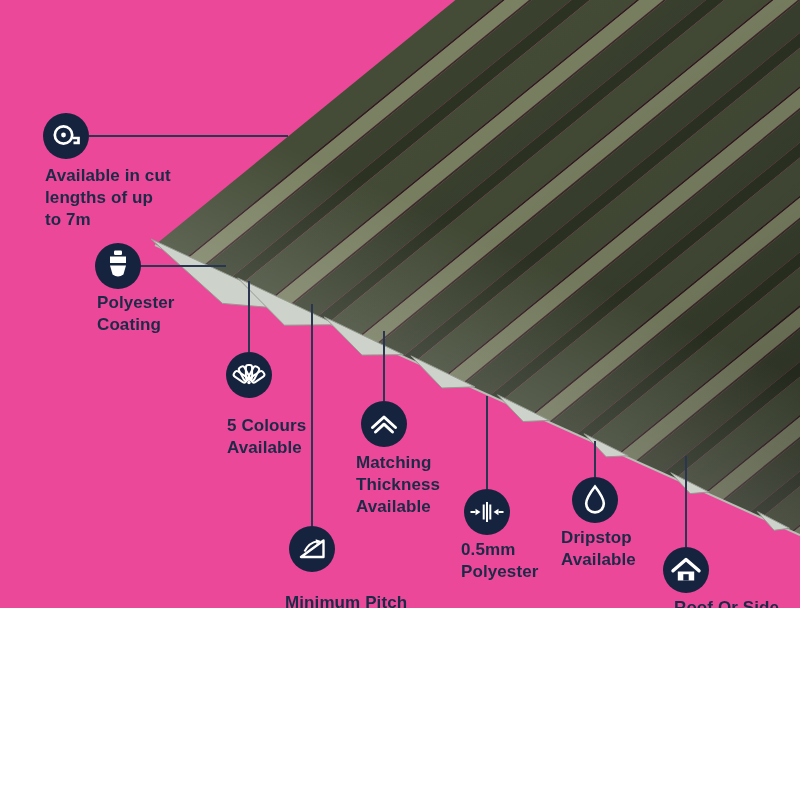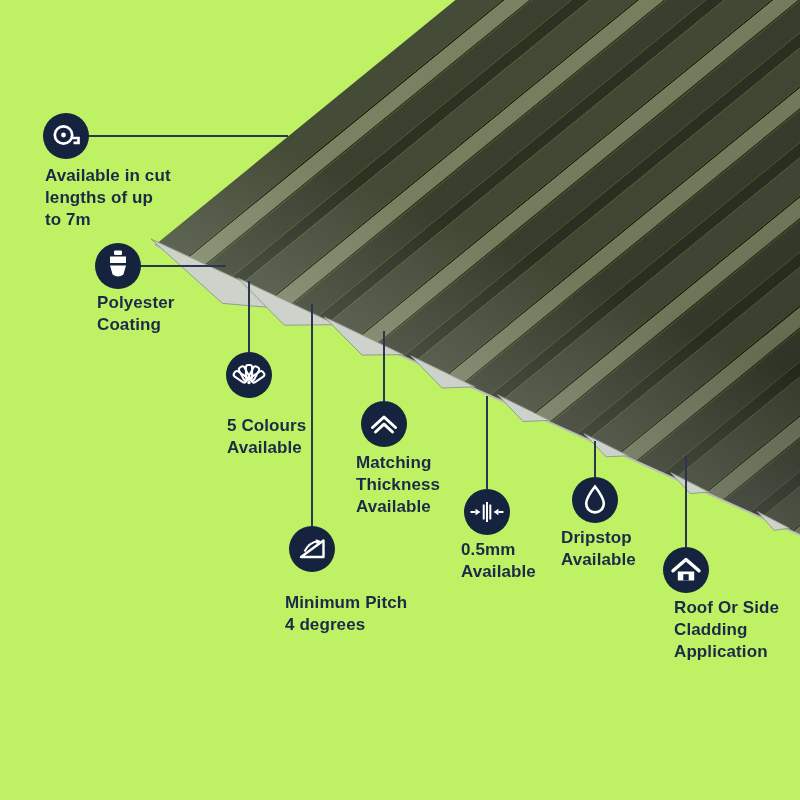--- a/index.html
+++ b/index.html
@@ -1,16 +1,16 @@
 <!DOCTYPE html>
 <html style="--navy: #16233e; --text: #1c2a47; --line: #2a3550; --edge: #b9bfb5;"><head>
 <meta charset="utf-8">
 <style>
   html,body{margin:0;padding:0;background:#fff}
-  .page{position:relative;width:800px;height:800px;overflow:hidden;background:#bef264;
+  .page{position:relative;width:800px;height:608px;overflow:hidden;background:#ec4899;
         font-family:"Liberation Sans",sans-serif}
   .layer{position:absolute;left:0;top:0}
   .connectors{color:var(--line,#2a3550)}
   .icon-circle{position:absolute;width:46px;height:46px}
   .icon-circle svg{display:block}
   .label{position:absolute;color:var(--text,#1c2a47);font-size:17px;font-weight:600;
          line-height:1.3;white-space:pre-line;letter-spacing:.1px}
   
   .f1 .icon-circle{left:43px;top:113px}   .f1 .label{left:45px;top:165px}
   .f2 .icon-circle{left:95px;top:243px}   .f2 .label{left:97px;top:292px}
@@ -199,21 +199,21 @@
             <path d="M23 13 V33"></path>
             <path d="M26.3 15.5 V30.5"></path>
           <path d="M6.5 23 H11.5"></path>
             <path d="M39.5 23 H34.5"></path>
         </g>
         <path d="M16.5 23 L11.5 19.8 V26.2 Z" fill="#fff"></path>
         <path d="M29.5 23 L34.5 19.8 V26.2 Z" fill="#fff"></path>
       </svg>
     </div>
     <div class="label">0.5mm
-Available</div>
+Polyester</div>
   </div>
 
   <div class="feature f7">
     <div class="icon-circle">
       <svg width="46" height="46" viewBox="0 0 46 46">
         <circle cx="23" cy="23" r="23" fill="var(--navy,#16233e)"></circle>
         <path d="M23 9.5 C23 9.5 14.2 20.8 14.2 26.6 C14.2 31.6 18.1 35.4 23 35.4 C27.9 35.4 31.8 31.6 31.8 26.6 C31.8 20.8 23 9.5 23 9.5 Z" fill="none" stroke="#fff" stroke-width="2.6"></path>
       </svg>
     </div>
     <div class="label">Dripstop

